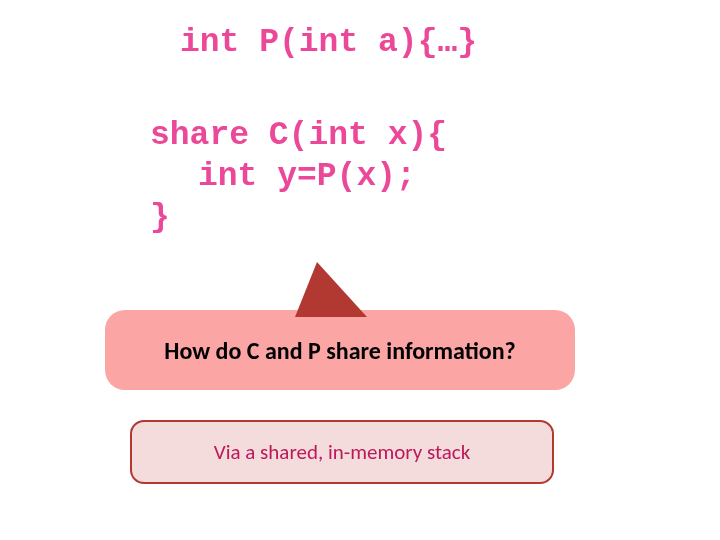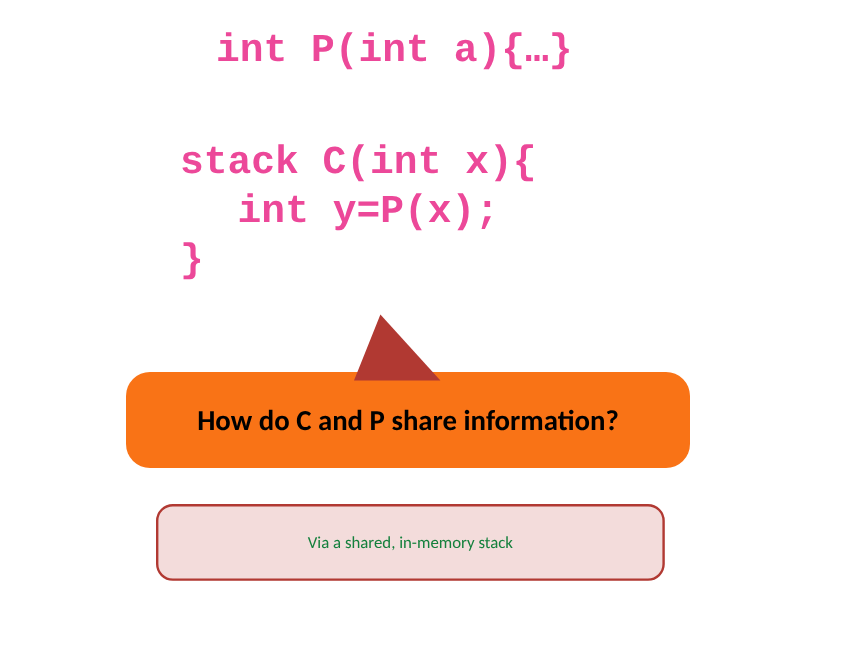--- a/index.html
+++ b/index.html
@@ -26,21 +26,21 @@
   #code2 { top: 115px; }
   #code3 { top: 156px; left: 198px; font-family: Liberation Mono, monospace;}
   #code4 { top: 197px; }
 
   .speech-bubble {
     position: absolute;
     left: 105px;
     top: 310px;
     width: 470px;
     height: 80px;
-    background: #f97316;
+    background: #fca5a5;
     border-radius: 20px;
     display: flex;
     align-items: center;
     justify-content: center;
   }
   .speech-bubble::before {
     content: "";
     position: absolute;
     top: -48px;
     left: 190px;
@@ -64,30 +64,30 @@
     width: 420px;
     height: 60px;
     background: #f3dcdb;
     border: 2px solid #b13932;
     border-radius: 14px;
     display: flex;
     align-items: center;
     justify-content: center;
   }
   .answer-box span {
-    color: #15803d;
-    font-size: 14px;
+    color: #be185d;
+    font-size: 21px;
     font-family: Calibri, "Segoe UI", Arial, sans-serif;
   }
 </style>
 </head>
 <body>
 
 <div id="code1" class="code-block">int P(int a){…}</div>
-<div id="code2" class="code-block">stack C(int x){</div>
+<div id="code2" class="code-block">share C(int x){</div>
 <div id="code3" class="code-block">int y=P(x);</div>
 <div id="code4" class="code-block">}</div>
 
 <div class="speech-bubble">
   <span>How do C and P share information?</span>
 </div>
 
 <div class="answer-box">
   <span>Via a shared, in-memory stack</span>
 </div>

